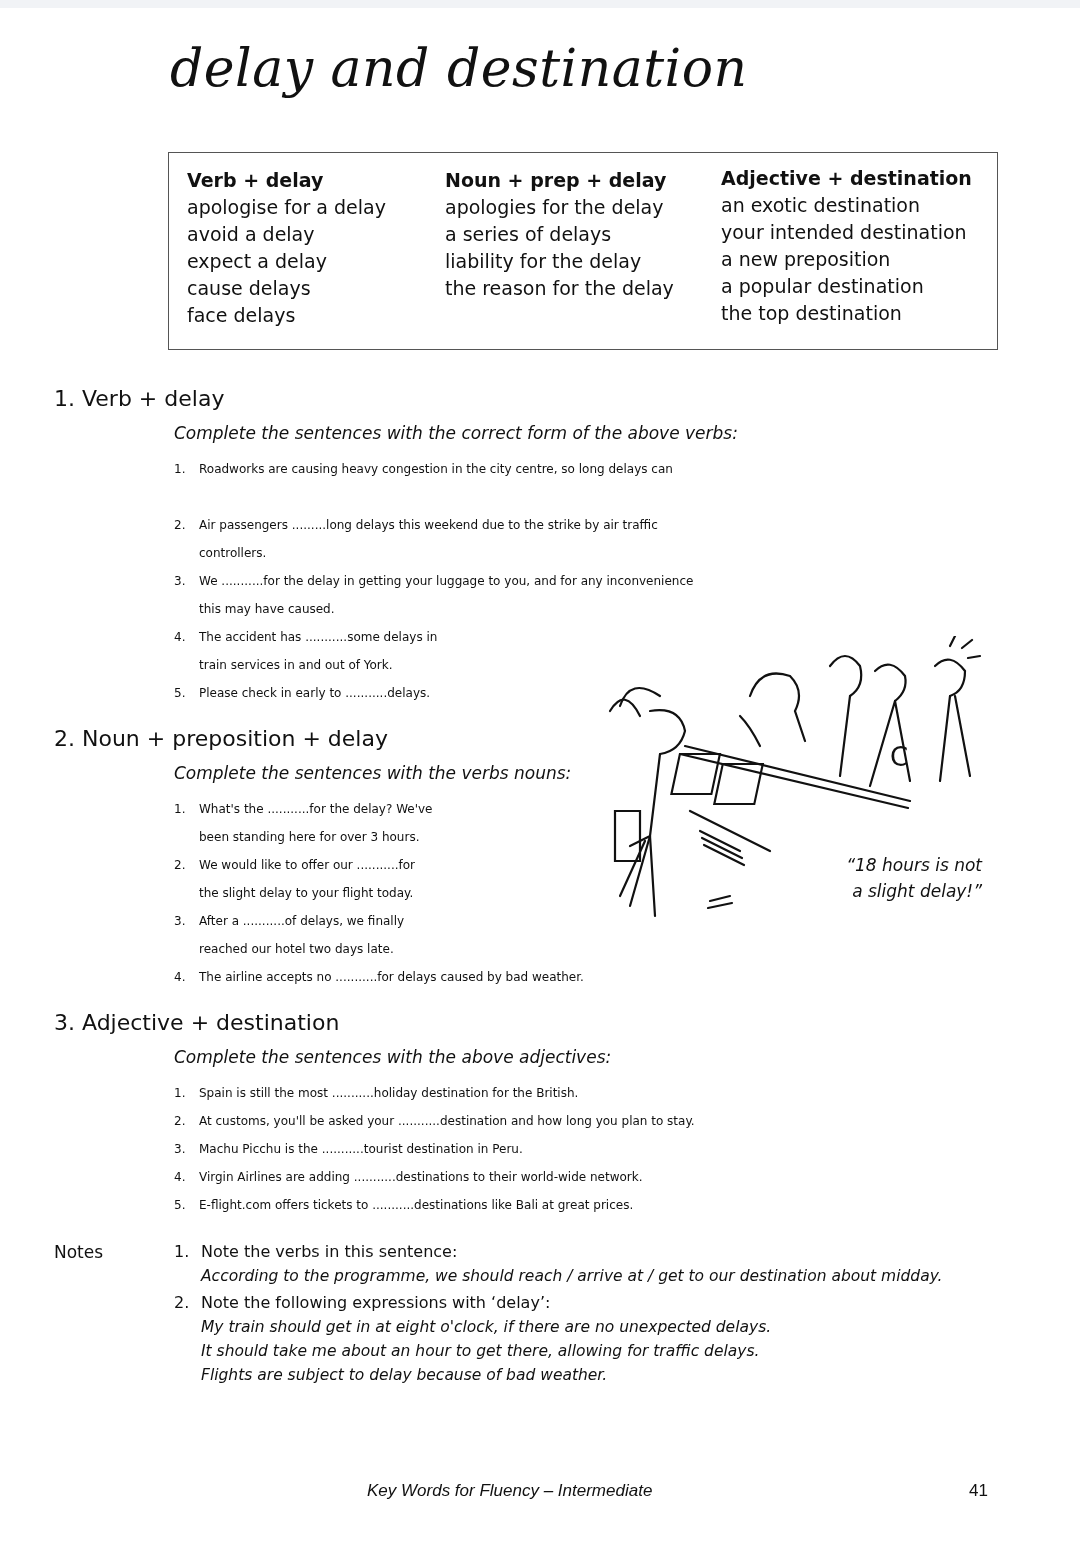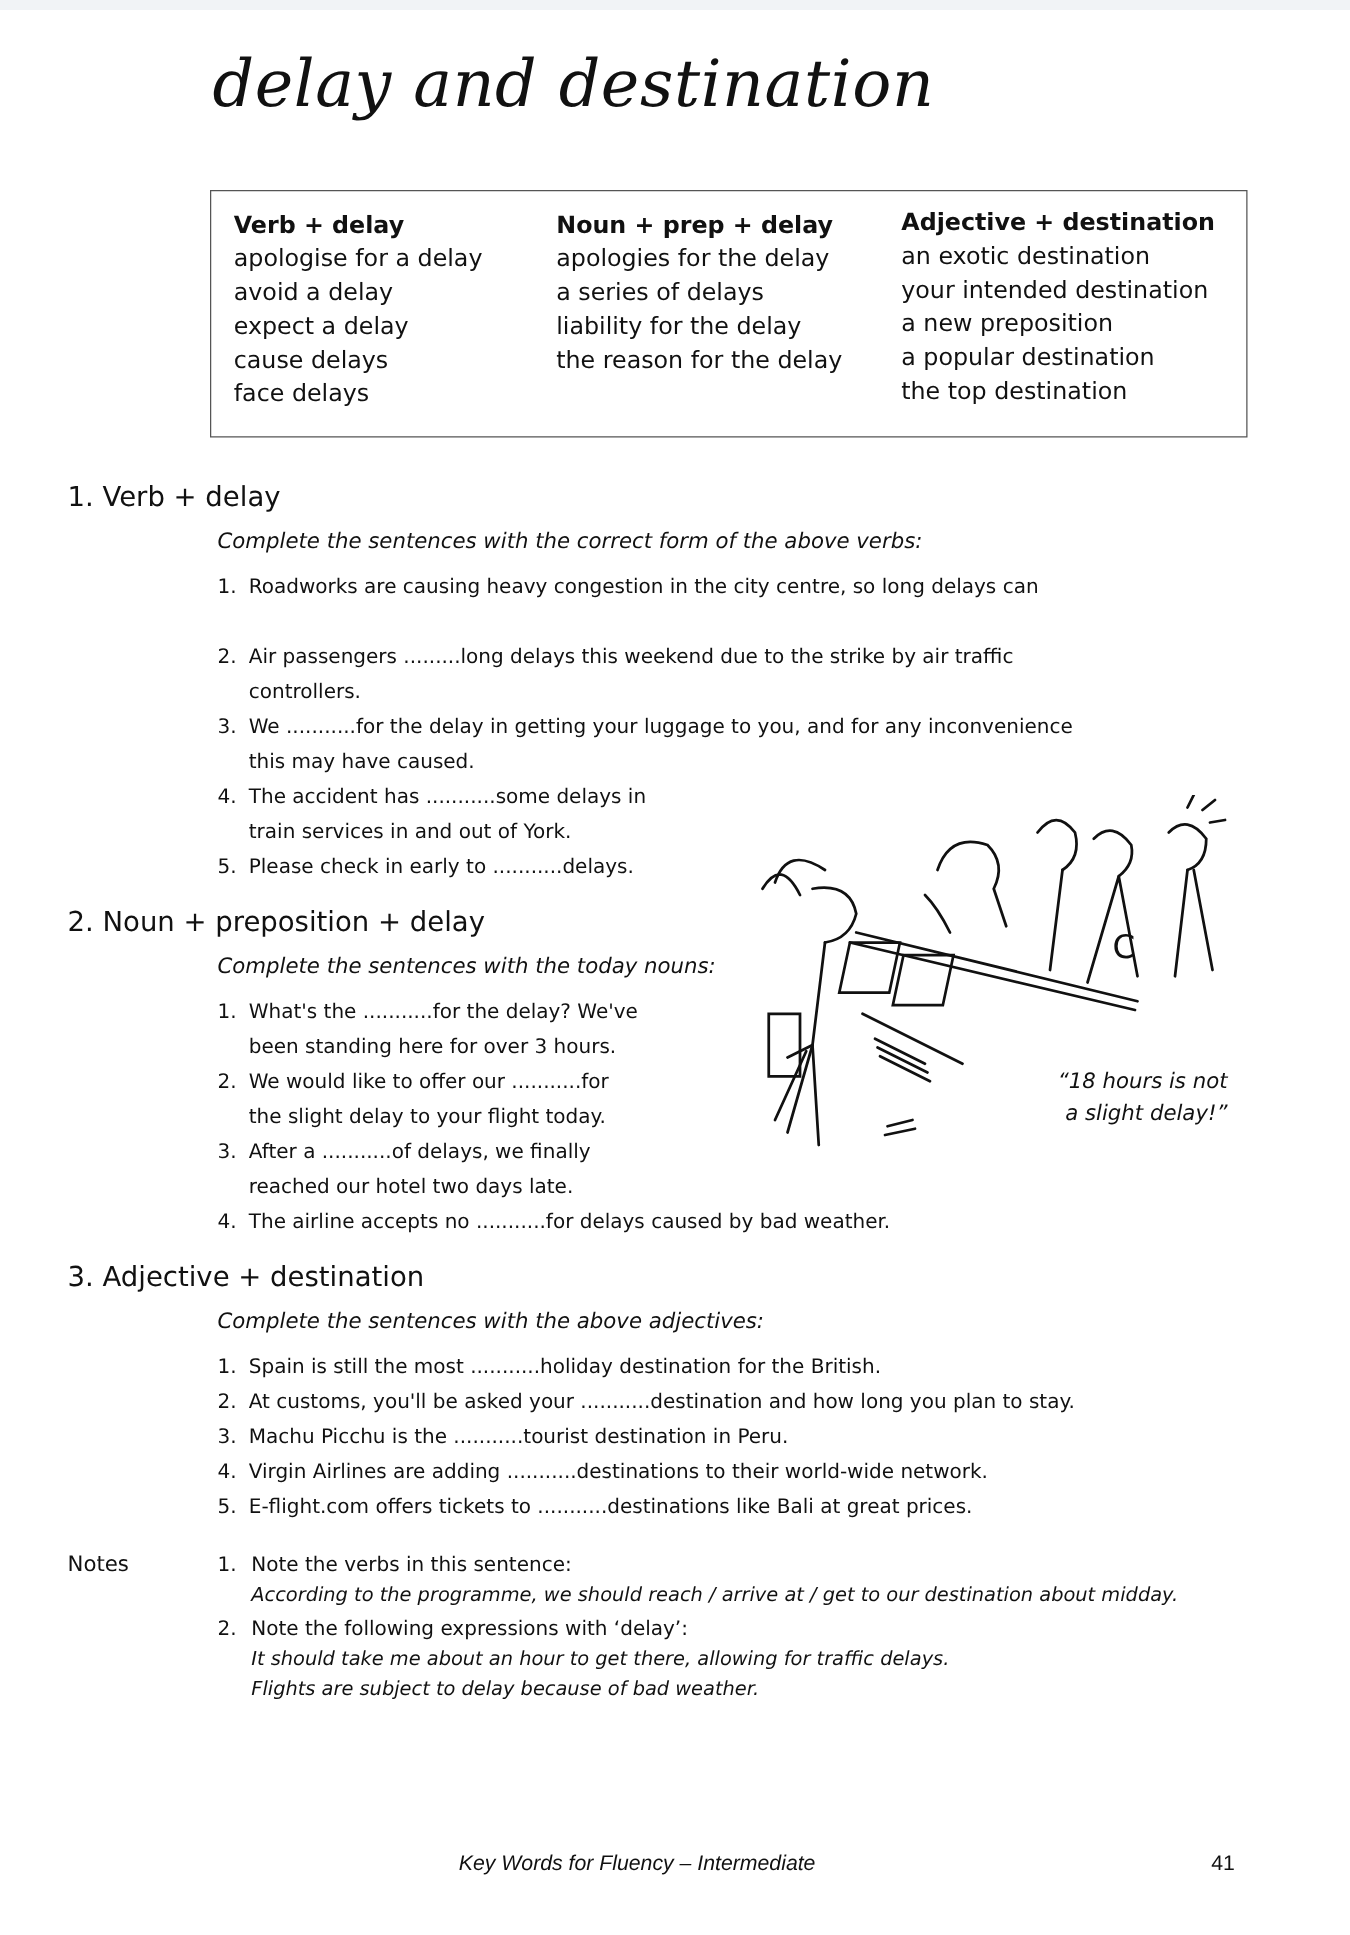--- a/index.html
+++ b/index.html
@@ -15,21 +15,21 @@
   }
   .box {
     position: absolute; left: 168px; top: 152px; width: 830px; height: 198px;
     border: 1.5px solid #555; box-sizing: border-box;
   }
   .col { position: absolute; top: 14px; font-size: 19px; line-height: 27px; }
   .col .hd { font-weight: bold; }
   .col1 { left: 18px; } .col2 { left: 236px; margin-left: 40px; } .col3 { left: 552px; top: 12px; }
   .sec-title { position: absolute; left: 54px; font-size: 22px; }
   .instr { position: absolute; left: 174px; font-size: 17px; font-style: italic; }
-  .item { position: absolute; left: 174px; font-size: 16px; line-height: 28px; }
+  .item { position: absolute; left: 174px; font-size: 12px; line-height: 28px; }
   .item .num { display: inline-block; width: 25px; }
   .item .cont { position: relative; left: 25px; display: block; }
   .notes-label { position: absolute; left: 54px; top: 1242px; font-size: 17px; }
   .note { position: absolute; left: 174px; font-size: 16px; line-height: 24px; }
   .note .num { display: inline-block; width: 27px; }
   .note .ex { display: block; padding-left: 27px; font-style: italic; font-size: 15.5px; }
   .caption {
     position: absolute; left: 842px; top: 852px; font-size: 17px; font-style: italic;
     line-height: 26px; text-align: right; width: 140px;
   }
@@ -87,21 +87,21 @@
 </div>
 <div class="item" style="top:623px;">
   <span class="num">4.</span><span>The accident has ...........some delays in</span>
   <span class="cont">train services in and out of York.</span>
 </div>
 <div class="item" style="top:679px;">
   <span class="num">5.</span><span>Please check in early to ...........delays.</span>
 </div>
 
 <div class="sec-title" style="top:726px;">2. Noun + preposition + delay</div>
-<div class="instr" style="top:763px;">Complete the sentences with the today nouns:</div>
+<div class="instr" style="top:763px;">Complete the sentences with the verbs nouns:</div>
 
 <div class="item" style="top:795px;">
   <span class="num">1.</span><span>What's the ...........for the delay? We've</span>
   <span class="cont">been standing here for over 3 hours.</span>
 </div>
 <div class="item" style="top:851px;">
   <span class="num">2.</span><span>We would like to offer our ...........for</span>
   <span class="cont">the slight delay to your flight today.</span>
 </div>
 <div class="item" style="top:907px;">
@@ -167,18 +167,19 @@
   <span class="num">5.</span><span>E-flight.com offers tickets to ...........destinations like Bali at great prices.</span>
 </div>
 
 <div class="notes-label">Notes</div>
 <div class="note" style="top:1240px;">
   <span class="num">1.</span><span>Note the verbs in this sentence:</span>
   <span class="ex">According to the programme, we should reach / arrive at / get to our destination about midday.</span>
 </div>
 <div class="note" style="top:1291px;">
   <span class="num">2.</span><span>Note the following expressions with ‘delay’:</span>
+  <span class="ex">My train should get in at eight o'clock, if there are no unexpected delays.</span>
   <span class="ex">It should take me about an hour to get there, allowing for traffic delays.</span>
   <span class="ex">Flights are subject to delay because of bad weather.</span>
 </div>
 
 <div class="footer footer-title">Key Words for Fluency – Intermediate</div>
 <div class="footer footer-page">41</div>
 
 </body></html>

